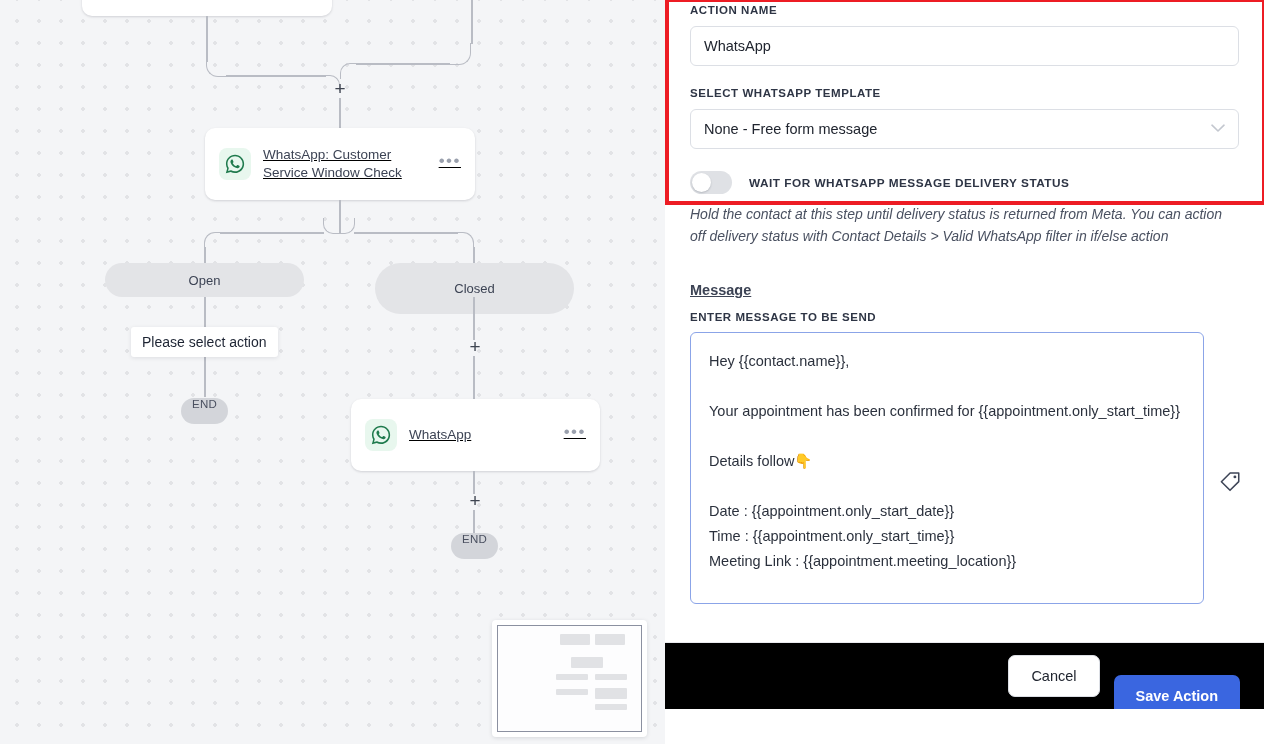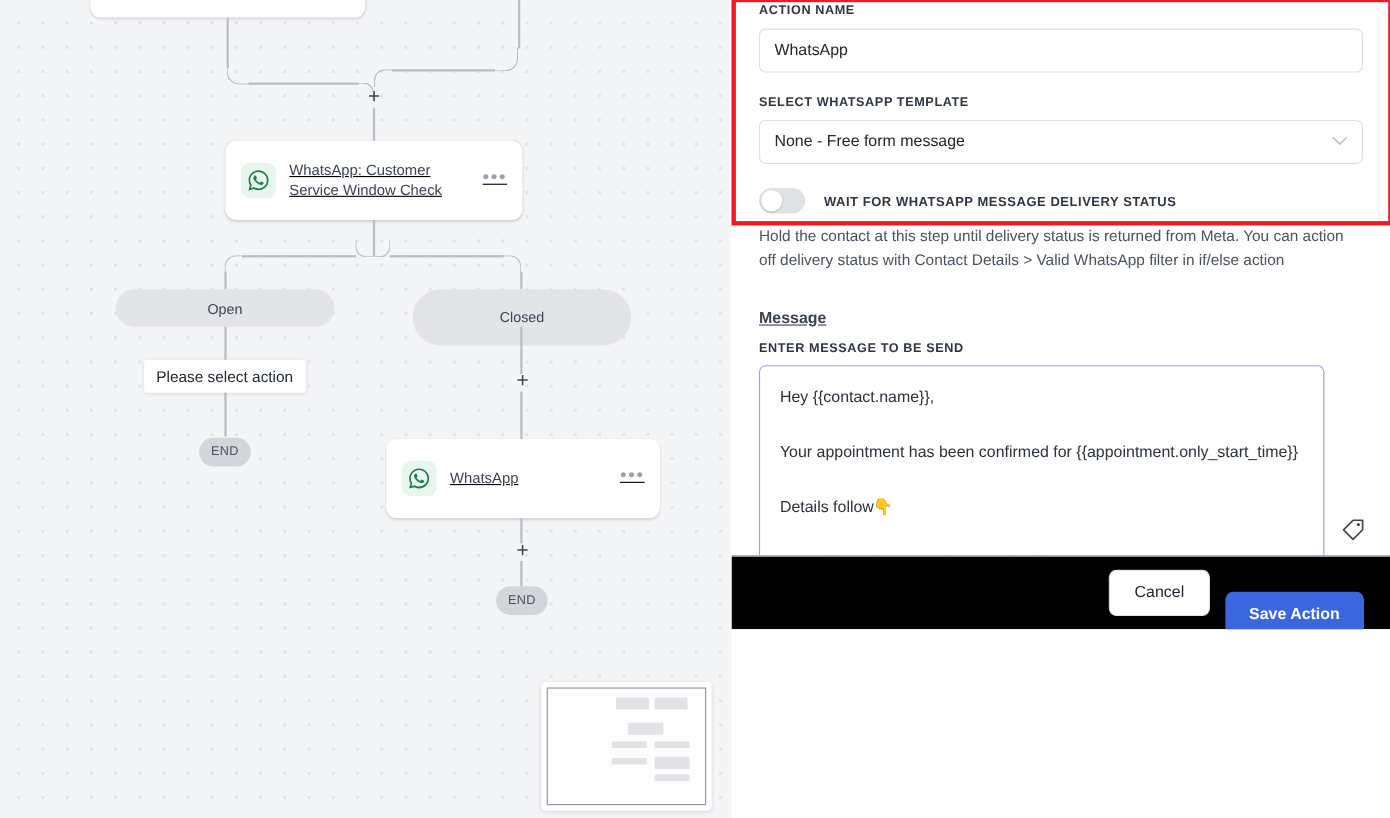--- a/index.html
+++ b/index.html
@@ -71,21 +71,21 @@
     background: #e3e4e7;
     border-radius: 999px;
     display: flex; align-items: center; justify-content: center;
     font-size: 13px; color: #3c4354;
     cursor: pointer;
   }
   .end-pill {
     position: absolute;
     background: #d3d5da;
     border-radius: 999px;
-    display: flex; align-items: center; justify-content: center;
+    display: flex; justify-content: center;
     font-size: 11.5px; color: #4a5060; letter-spacing: .3px;
     cursor: pointer;
   }
   .tooltip {
     position: absolute;
     background: #ffffff;
     border-radius: 3px;
     padding: 7px 11px;
     font-size: 14px;
     color: #1d2433;
@@ -103,21 +103,21 @@
     width: 100%; height: 100%;
     border: 1.5px solid #8b90a0;
     background: #fdfdfe;
     position: relative;
   }
   .mm-b { position: absolute; background: #e1e2e5; border-radius: 1px; }
 
   
   .panel {
     position: relative;
-    width: 599px; height: 572px;
+    width: 599px; height: 709px;
     background: #ffffff;
     overflow: hidden;
   }
   .panel-scroll { position: absolute; inset: 0 0 67px 0; overflow: hidden; }
   .pad { padding: 0 25px; }
 
   .field-label {
     font-size: 11.5px;
     font-weight: bold;
     letter-spacing: .55px;
@@ -358,21 +358,21 @@
         </div>
       </div>
 
       <div class="pad" style="margin-top:22px;">
         <div class="toggle-row">
           <span class="toggle">
             <span class="knob"></span>
           </span>
           <span class="toggle-label">WAIT FOR WHATSAPP MESSAGE DELIVERY STATUS</span>
         </div>
-        <div class="desc" style="margin-top:9px;">Hold the contact at this step until delivery status is returned from Meta. You can action off delivery status with Contact Details &gt; Valid WhatsApp filter in if/else action</div>
+        <div class="desc" style="margin-top:9px;font-style:italic;">Hold the contact at this step until delivery status is returned from Meta. You can action off delivery status with Contact Details &gt; Valid WhatsApp filter in if/else action</div>
       </div>
 
       <div class="pad" style="margin-top:35px;">
         <div class="section-title">Message</div>
         <div class="field-label" style="margin-top:13px;">ENTER MESSAGE TO BE SEND</div>
       </div>
 
       <div class="pad msg-wrap" style="margin-top:9px;">
         <textarea class="msg-box" placeholder="Enter message to be send" style="">Hey {{contact.name}},
 

